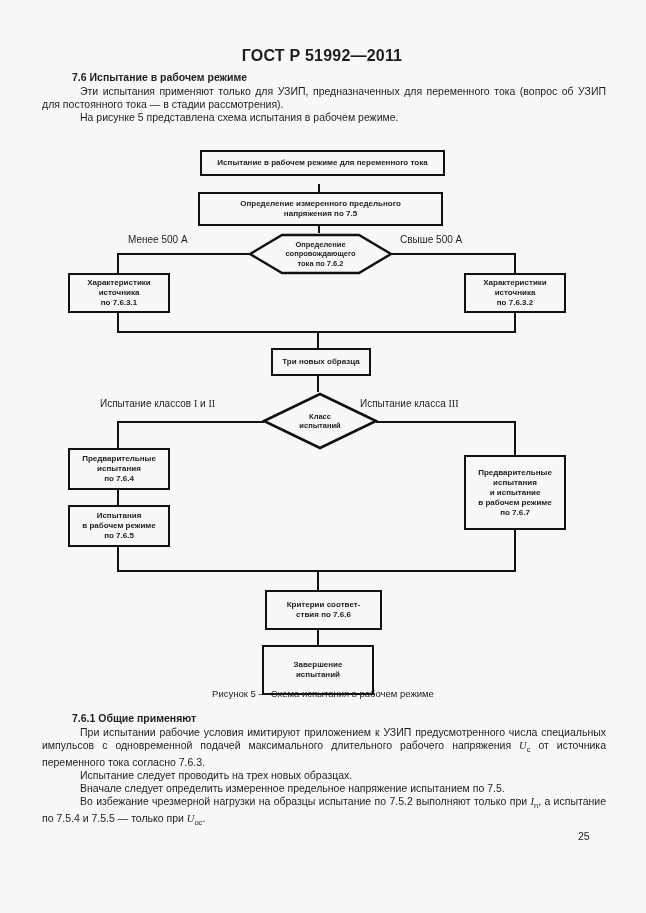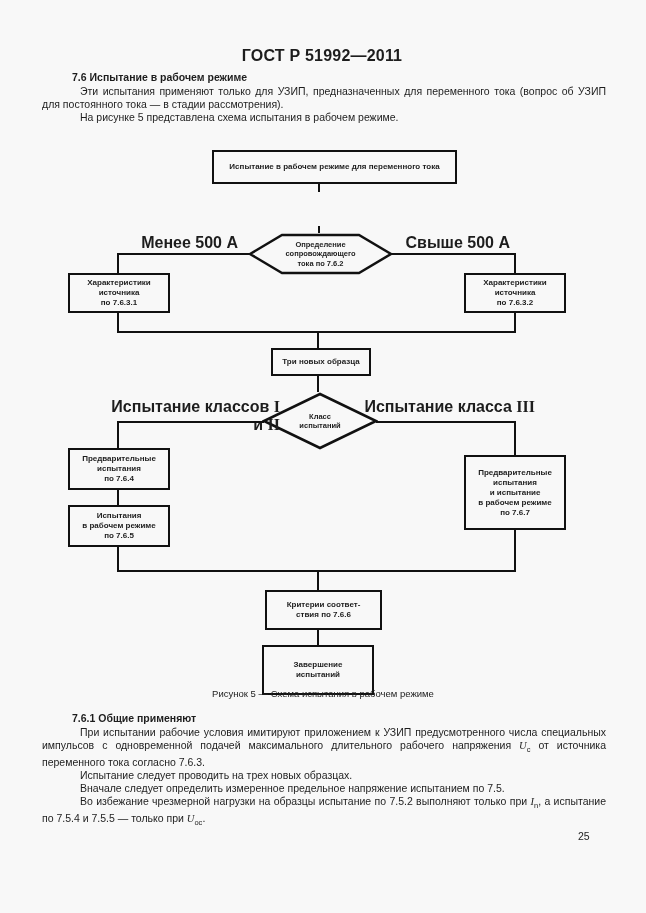--- a/index.html
+++ b/index.html
@@ -13,42 +13,44 @@
   .para{margin:0;text-indent:38px;}
   .var{font-family:"Liberation Serif",serif;font-style:italic;}
   sub{font-size:7.5px;}
   
   .diagram{position:absolute;top:145px;left:0;width:646px;height:560px;}
   .fbox{position:absolute;box-sizing:border-box;border:2px solid #111;background:#f8f8f8;display:flex;align-items:center;justify-content:center;text-align:center;font-weight:bold;font-size:8px;line-height:1.25;white-space:pre-line;padding:1px;}
   .ln{position:absolute;background:#111;}
   .shape{position:absolute;}
   .shape svg{display:block;}
   .shape .stxt{position:absolute;inset:0;display:flex;align-items:center;justify-content:center;text-align:center;font-weight:bold;font-size:7.5px;line-height:1.25;white-space:pre-line;}
-  .blabel{position:absolute;text-align:right;font-weight:bold;font-size:16px;}
+  .blabel{position:absolute;text-align:left;font-weight:normal;font-size:10px;}
   .roman{font-family:"Liberation Serif",serif;}
   .caption{position:absolute;top:543px;left:0;width:100%;text-align:center;font-size:9.5px;color:#222;}
   .pagenum{position:absolute;top:830px;left:578px;font-size:10.5px;}
 </style>
 </head>
 <body>
 
 <div class="page">
 
   <div class="doc-header">ГОСТ Р 51992—2011</div>
 
   <div class="sec sec76">
     <p class="sec-h">7.6 Испытание в рабочем режиме</p>
     <p class="para">Эти испытания применяют только для УЗИП, предназначенных для переменного тока (вопрос об УЗИП для постоянного тока — в стадии рассмотрения).</p>
     <p class="para">На рисунке 5 представлена схема испытания в рабочем режиме.</p>
   </div>
 
   <div class="diagram">
 
-    <div class="fbox" style="left:212px;top:5px;width:245px;height:34px;">Испытание в рабочем режиме для переменного тока</div>
+    <div class="fbox" style="left:200px;top:5px;width:245px;height:26px;">Испытание в рабочем режиме для переменного тока</div>
     <div class="ln" style="left:318px;top:39px;width:2px;height:8px;"></div>
+    <div class="fbox" style="left:198px;top:47px;width:245px;height:34px;">Определение измеренного предельного
+напряжения по 7.5</div>
     <div class="ln" style="left:318px;top:81px;width:2px;height:7px;"></div>
 
     <div class="shape" style="left:248px;top:88px;width:145px;height:42px;">
       <svg width="145" height="42" viewBox="0 0 145 42">
         <polygon points="2,21 34,2 111,2 143,21 111,40 34,40" fill="#f8f8f8" stroke="#111" stroke-width="2.5"></polygon>
       </svg>
       <div class="stxt">Определение
 сопровождающего
 тока по 7.6.2</div>
     </div>

